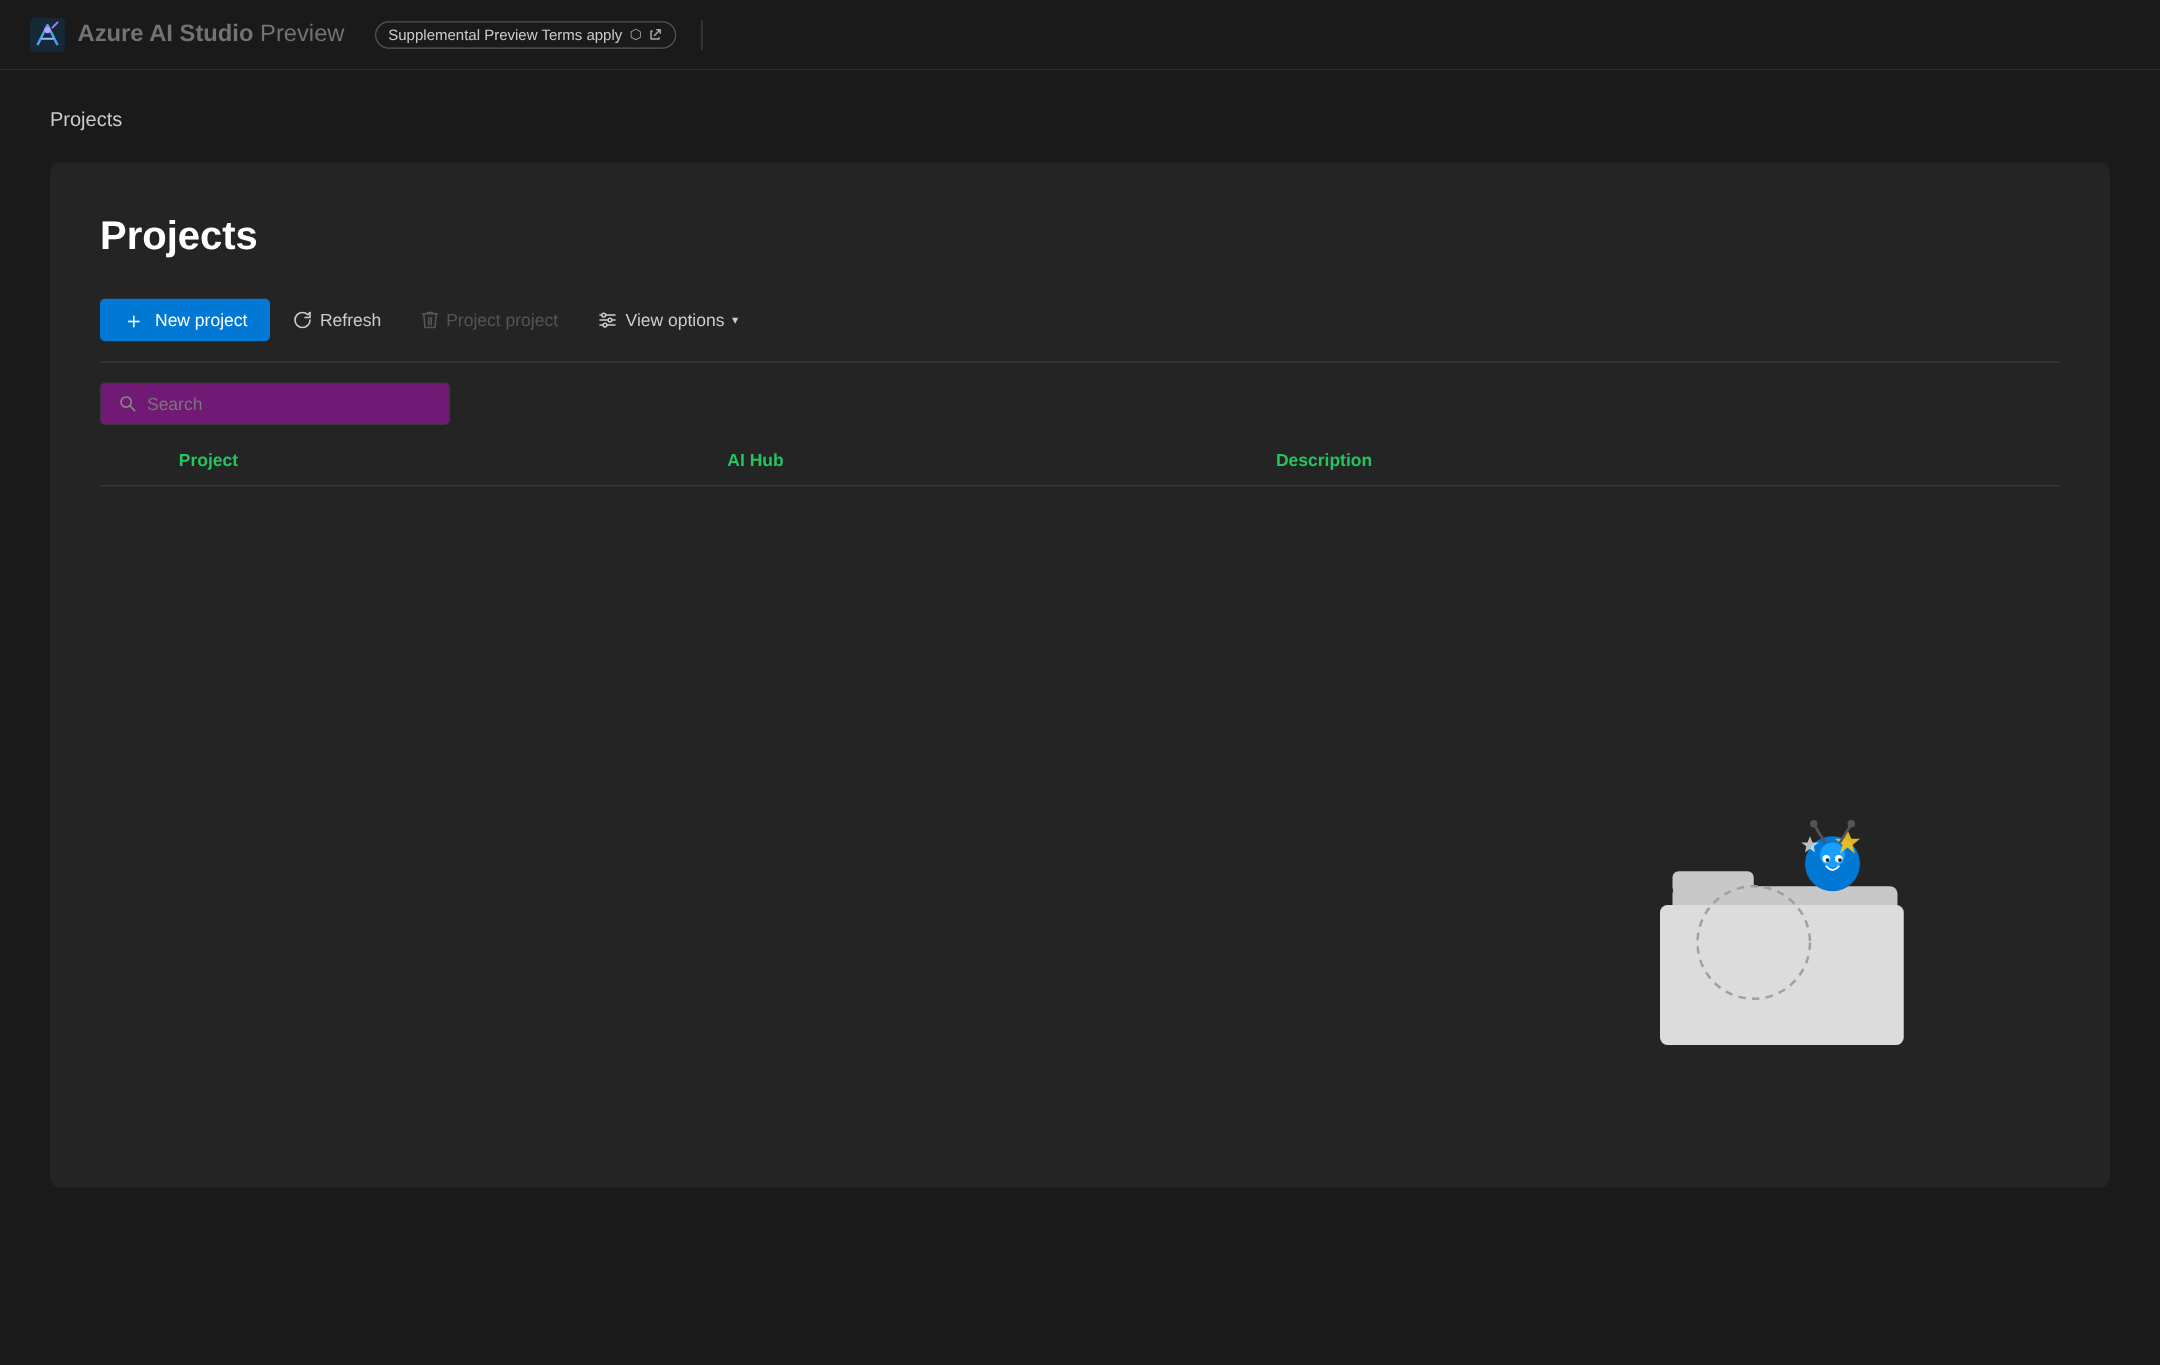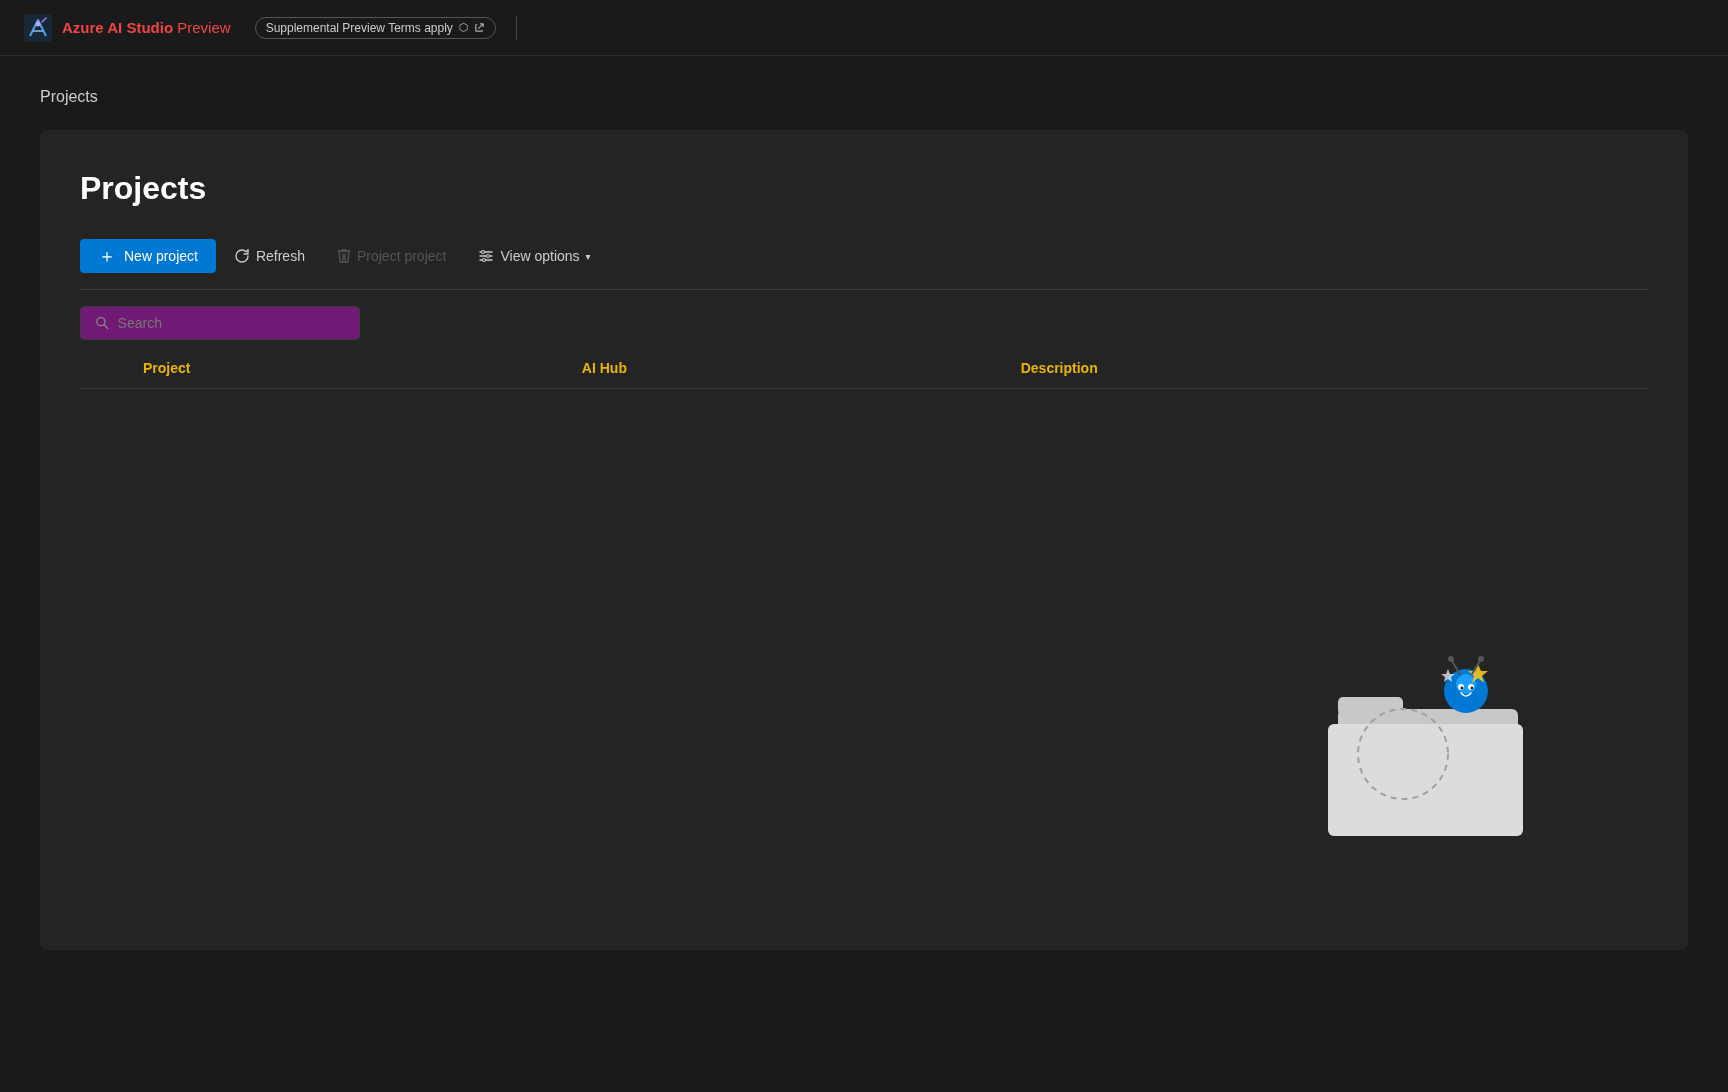--- a/index.html
+++ b/index.html
@@ -29,23 +29,23 @@
       gap: 10px;
       margin-right: 24px;
     }
 
     .brand-logo {
       width: 28px;
       height: 28px;
     }
 
     .brand-name {
-      font-size: 15px;
+      font-size: 19px;
       font-weight: 400;
-      color: #ef4444;
+      color: #737373;
       white-space: nowrap;
     }
 
     .brand-name strong {
       font-weight: 600;
     }
 
     .preview-badge {
       display: flex;
       align-items: center;
@@ -209,21 +209,21 @@
       display: grid;
       grid-template-columns: 2fr 2fr 3fr;
       padding: 12px 16px;
       border-bottom: 1px solid #3a3a3a;
       margin-top: 8px;
     }
 
     .table-header-cell {
       font-size: 14px;
       font-weight: 600;
-      color: #eab308;
+      color: #22c55e;
       padding-left: 47px;
     }
 
     
     .empty-state {
       display: flex;
       justify-content: flex-end;
       align-items: flex-end;
       padding: 80px 100px 0 0;
       min-height: 460px;

